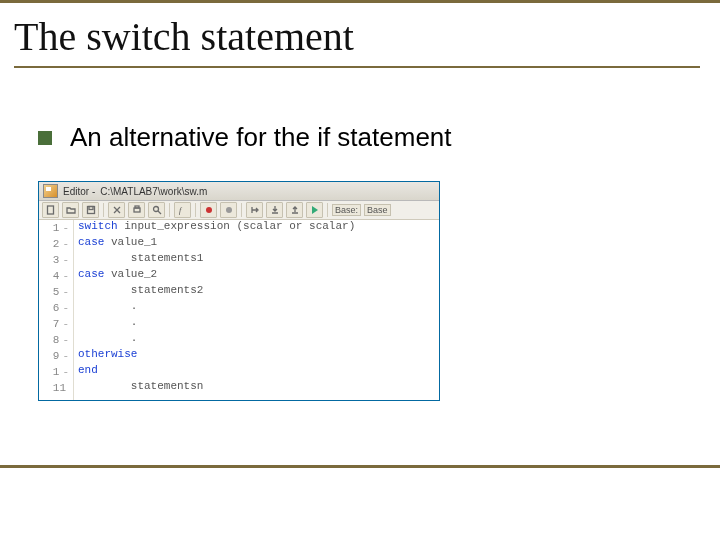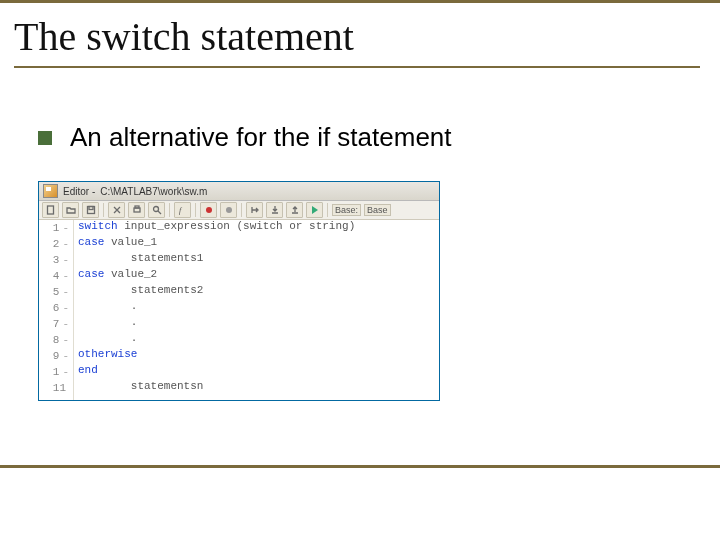--- a/index.html
+++ b/index.html
@@ -170,21 +170,21 @@
           <div class="grow">
               <span>1</span>
               <span class="dash">-</span>
             </div>
           <div class="grow">
               <span>11</span>
               <span class="dash"></span>
             </div>
         </div>
         <div class="code">
-          <div class="crow"><span class="kw">switch</span><span> input_expression (switch or string)</span></div>
+          <div class="crow"><span class="kw">switch</span><span> input_expression (scalar or scalar)</span></div>
           <div class="crow">    <span class="kw">case</span><span> value_1</span></div>
           <div class="crow"><span>        statements1</span></div>
           <div class="crow">    <span class="kw">case</span><span> value_2</span></div>
           <div class="crow"><span>        statements2</span></div>
           <div class="crow"><span>        .</span></div>
           <div class="crow"><span>        .</span></div>
           <div class="crow"><span>        .</span></div>
           <div class="crow">    <span class="kw">otherwise</span></div>
           <div class="crow"><span class="kw">end</span></div>
           <div class="crow"><span>        statementsn</span></div>

